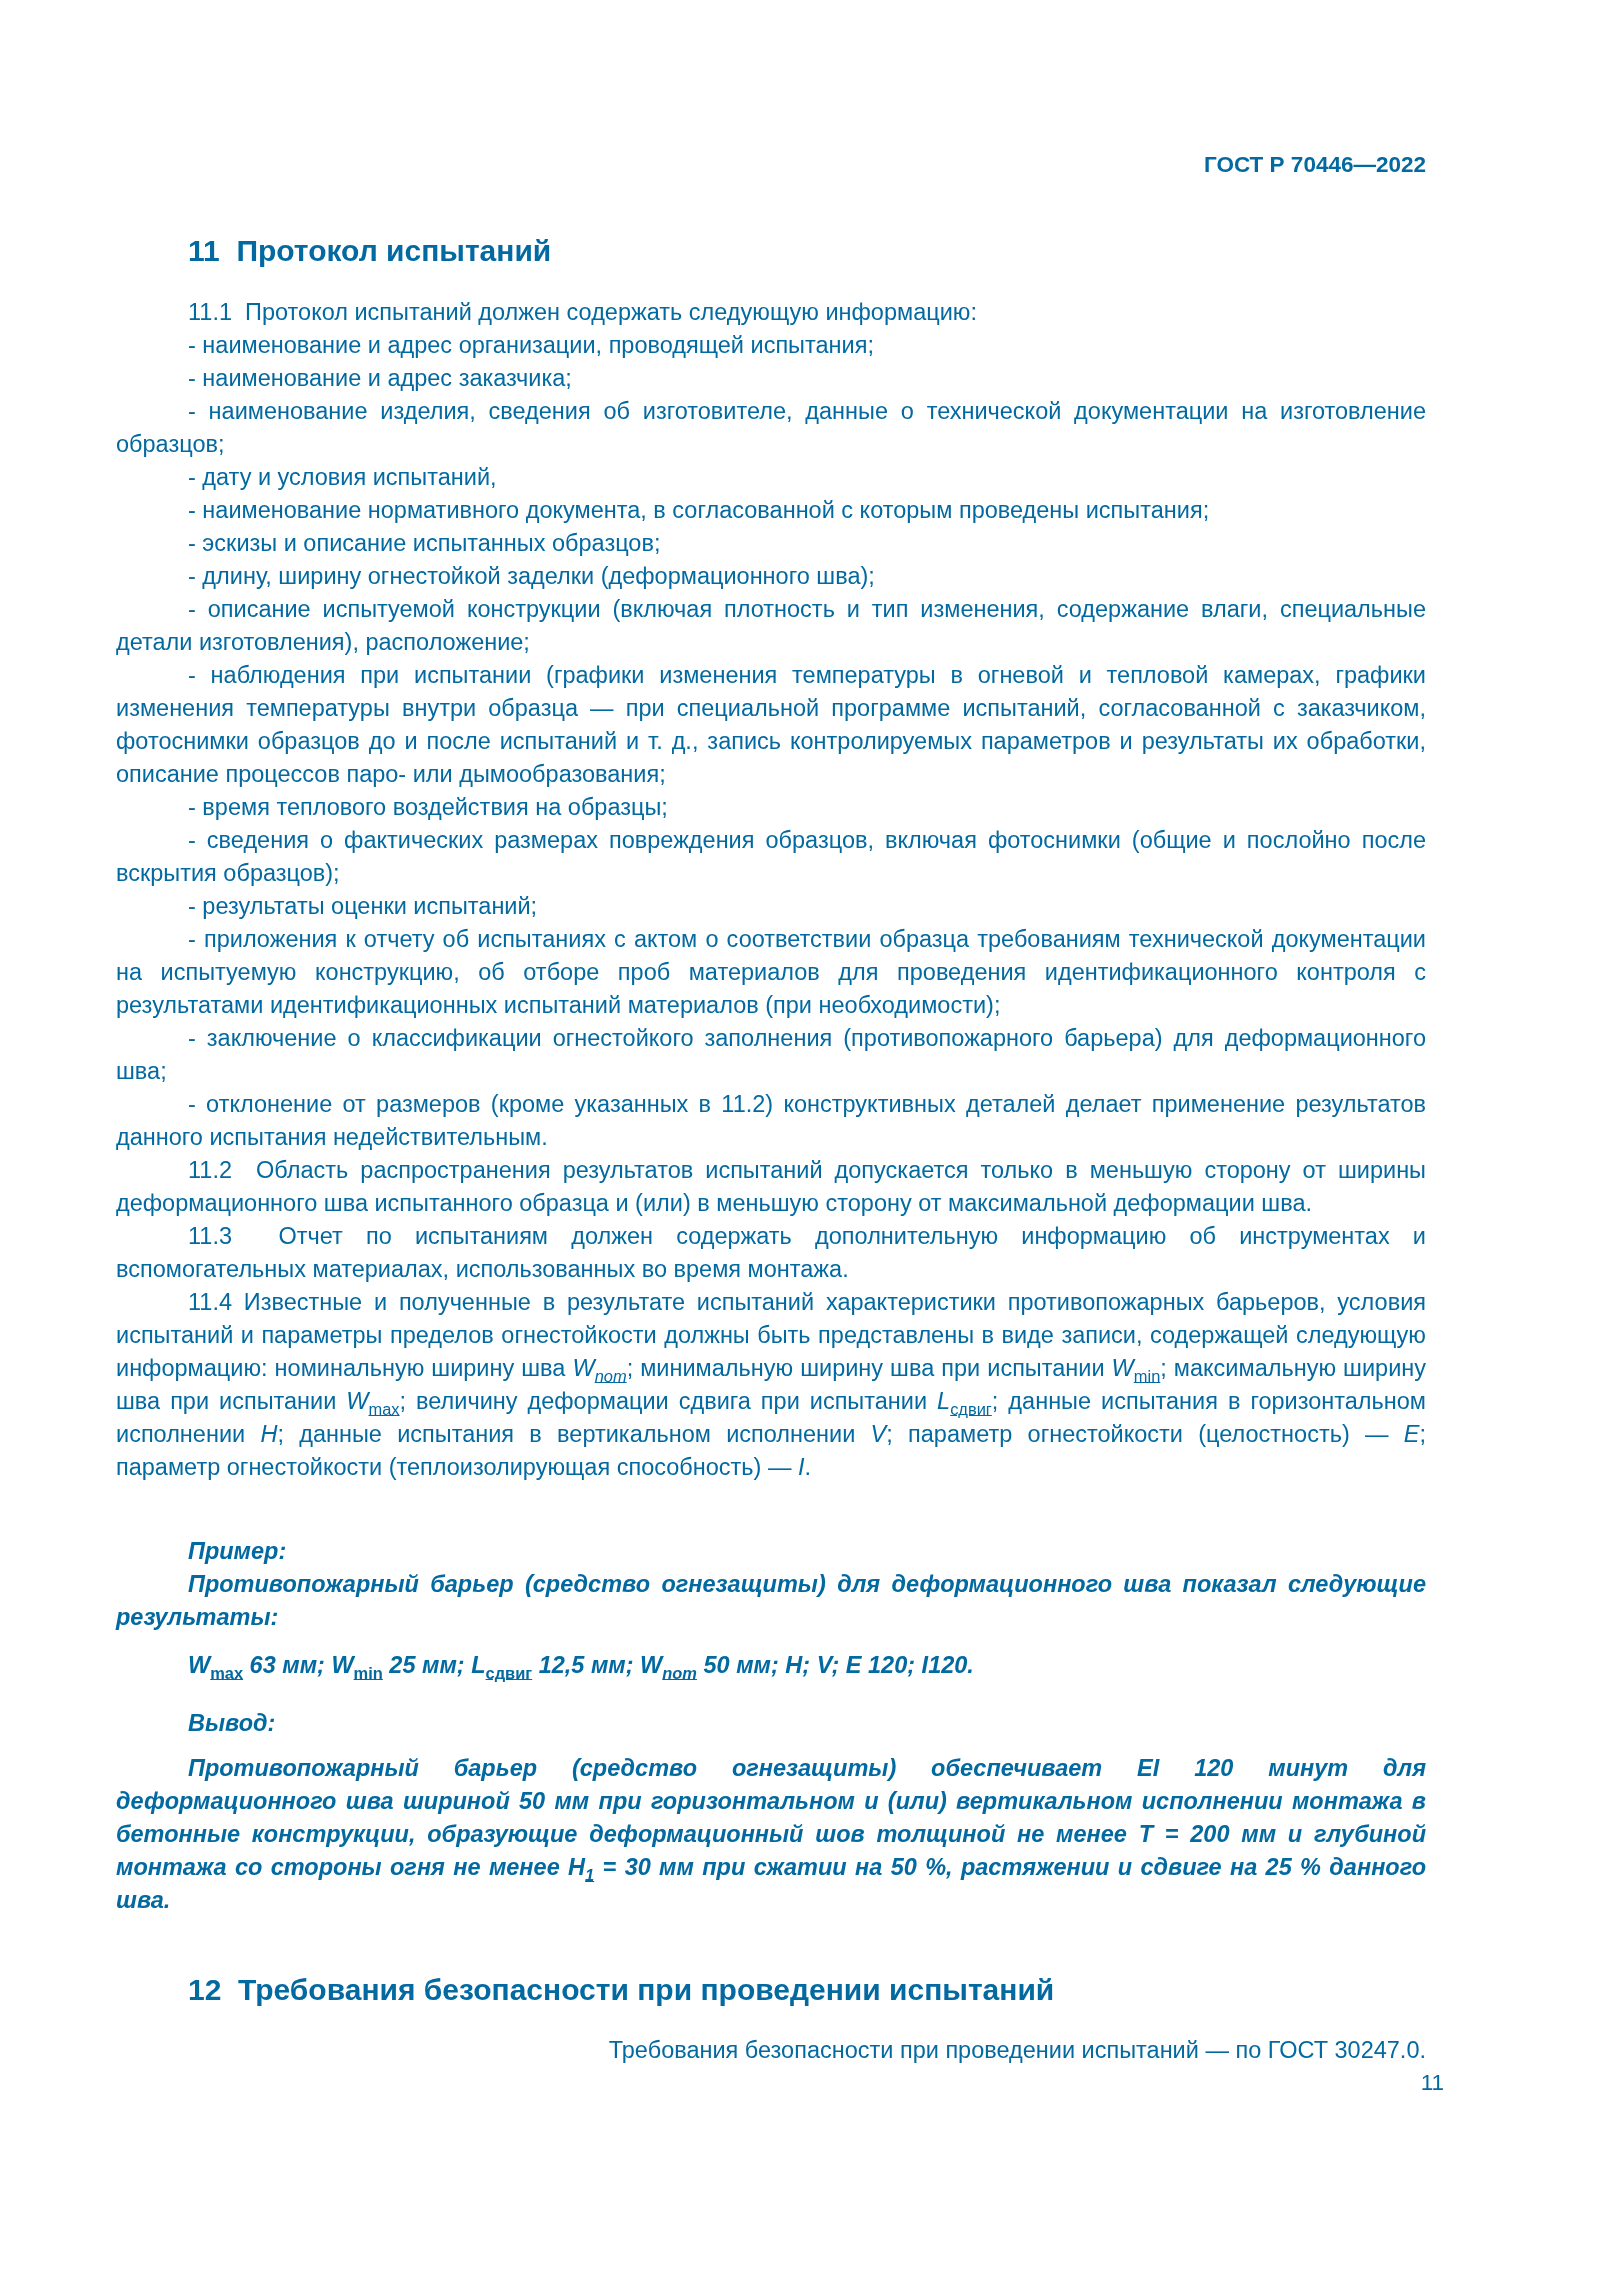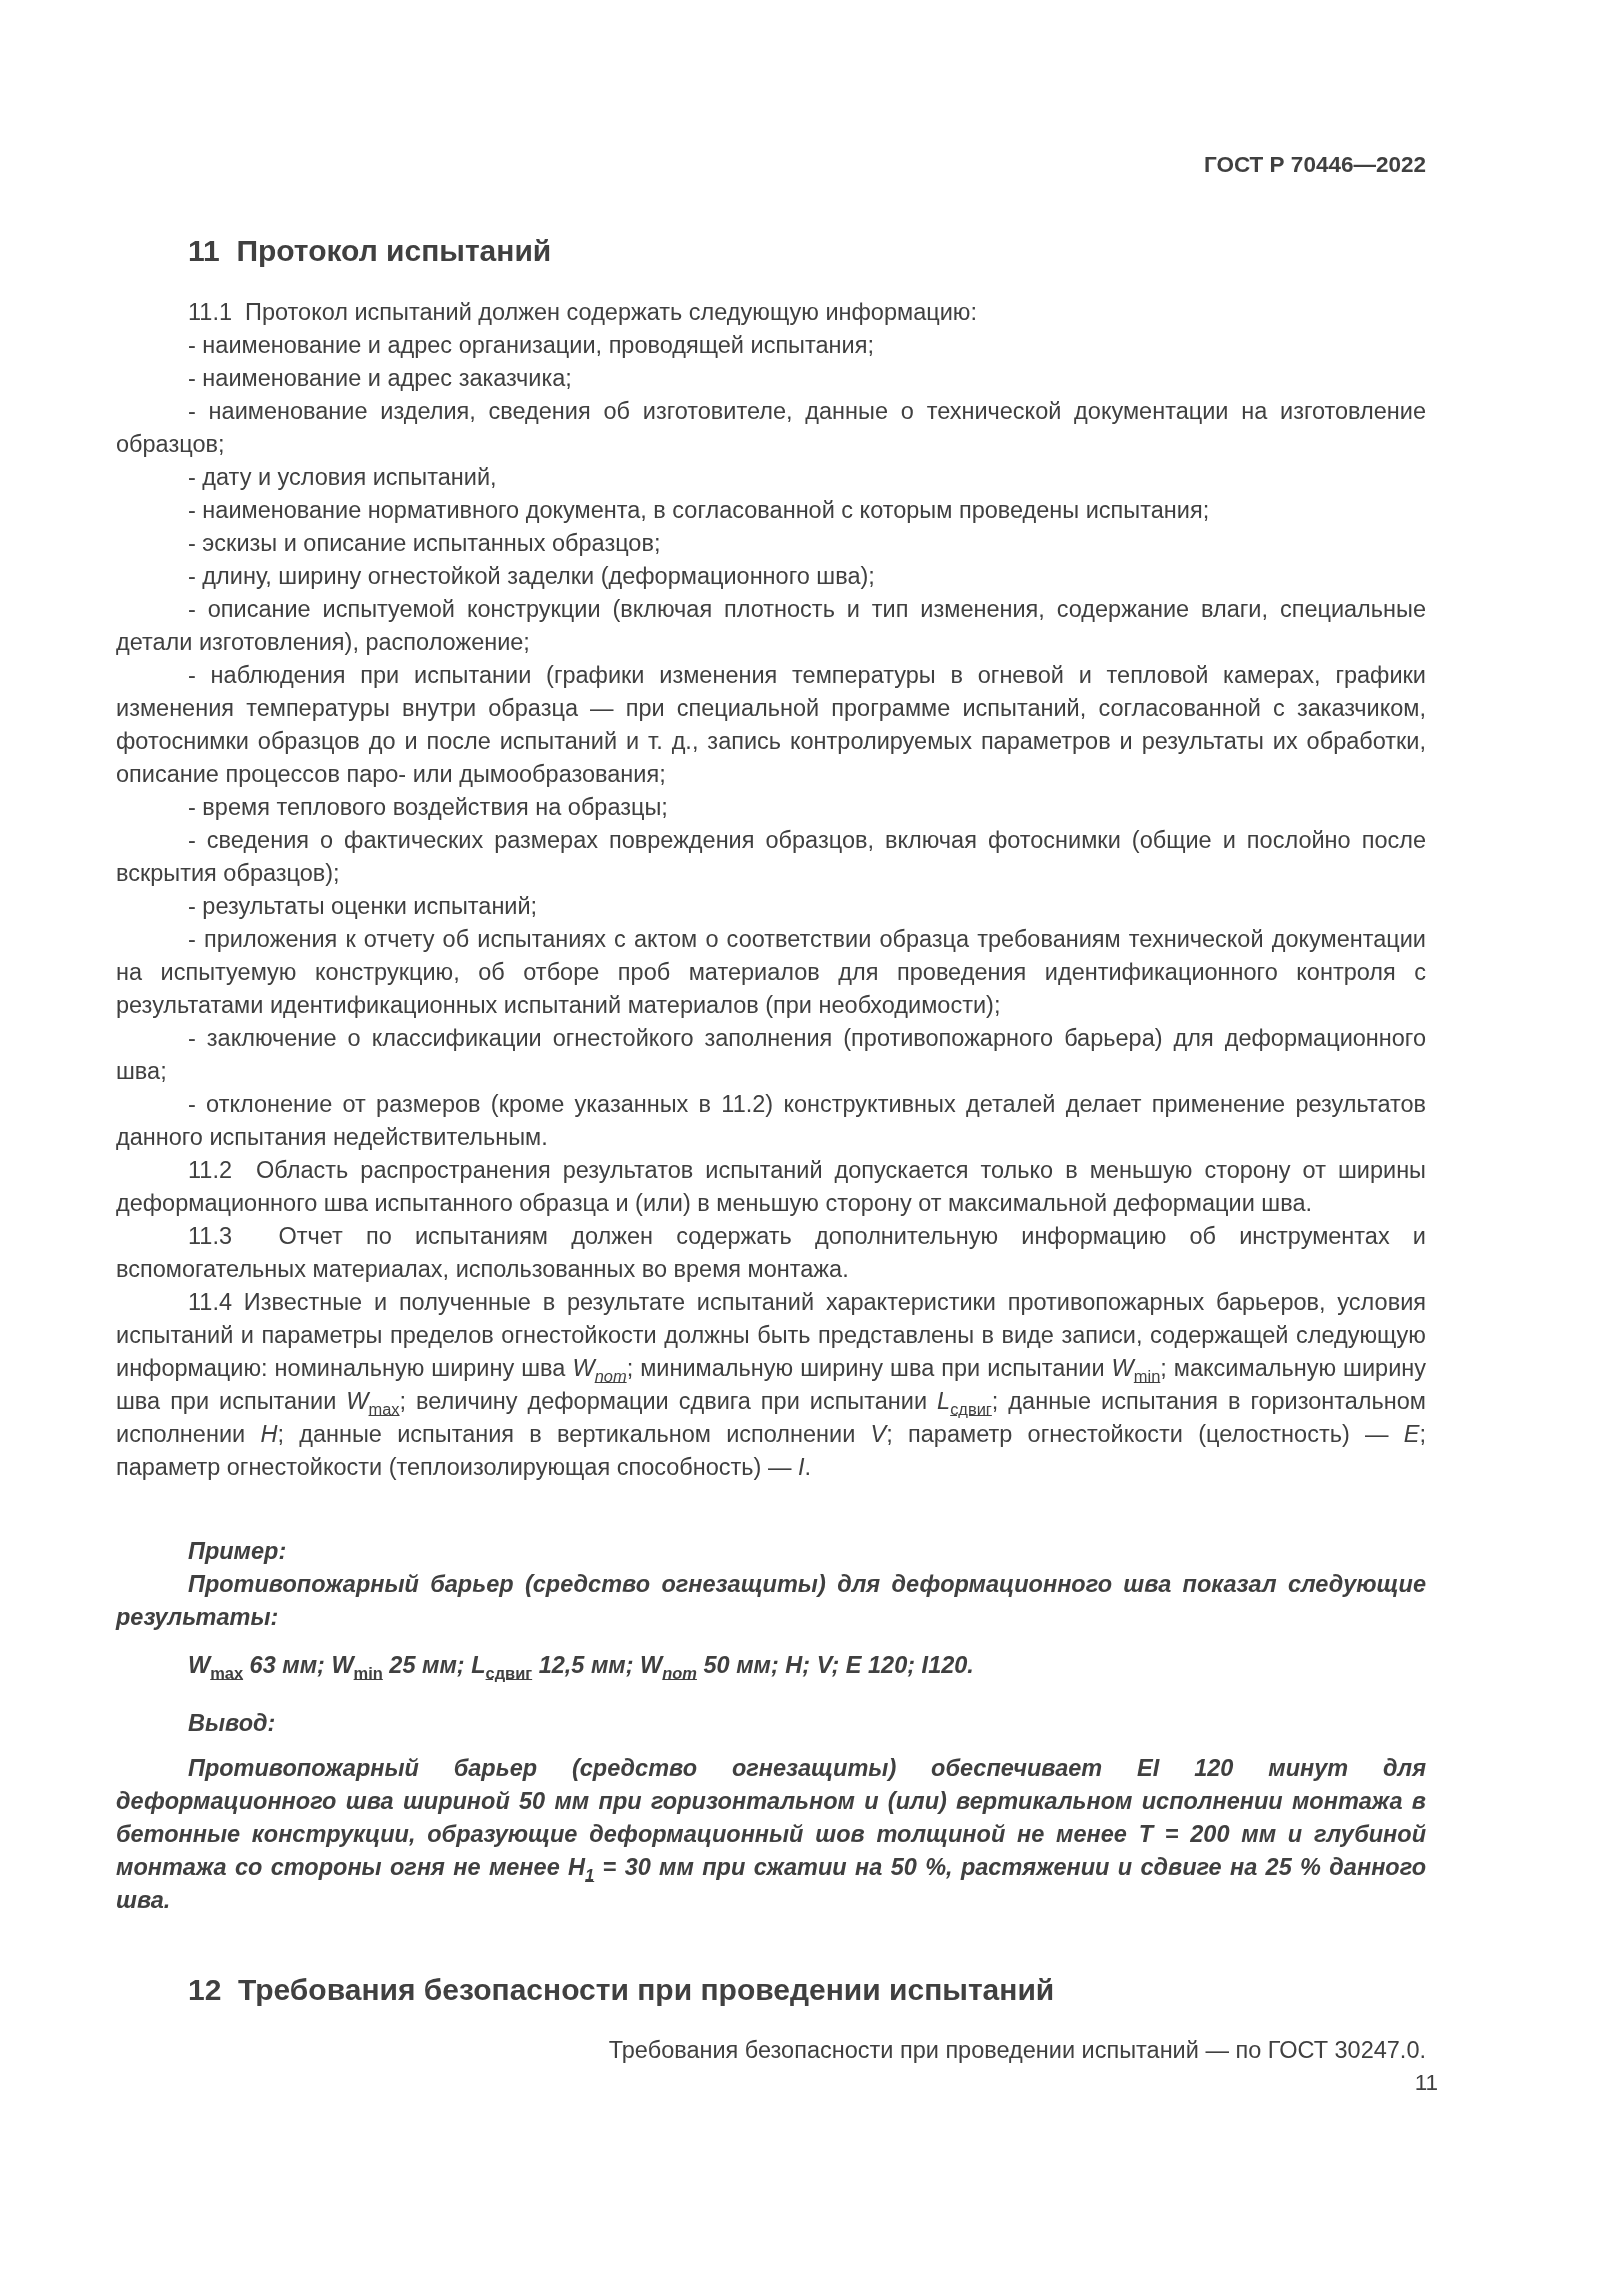--- a/index.html
+++ b/index.html
@@ -3,21 +3,21 @@
 <meta charset="utf-8">
 <style>
   html,body{margin:0;padding:0;background:#fff;}
   .page{
     position:relative;
     width:1621px;
     height:2293px;
     box-sizing:border-box;
     padding:152px 195px 0 116px;
     background:#ffffff;
-    color:#404040;
+    color:#0369a1;
     font-family:"Liberation Sans","DejaVu Sans",sans-serif;
     overflow:hidden;
   }
   .running-header{
     text-align:right;
     font-weight:700;
     font-size:22.5px;
     line-height:25.5px;
   }
   .sec-heading{
@@ -47,21 +47,21 @@
   .formula{margin-top:15px;text-align:left;}
   .formula sub{font-style:normal;}
   .formula sub.it{font-style:italic;}
   .vyvod{margin-top:25.5px;}
   .conclusion{margin-top:11.8px;}
   .sec12{margin-top:55px;}
   .para12{margin-top:27.4px;text-align:right;}
   .page-number{
     position:absolute;
     top:2070px;
-    right:183px;
+    right:177px;
     font-size:22.5px;
     line-height:25.5px;
   }
   .var{font-style:italic;}
   sub{font-size:0.7em;line-height:0;text-decoration:underline;}
   sub.it{font-style:italic;}
 </style>
 </head>
 <body>
 

